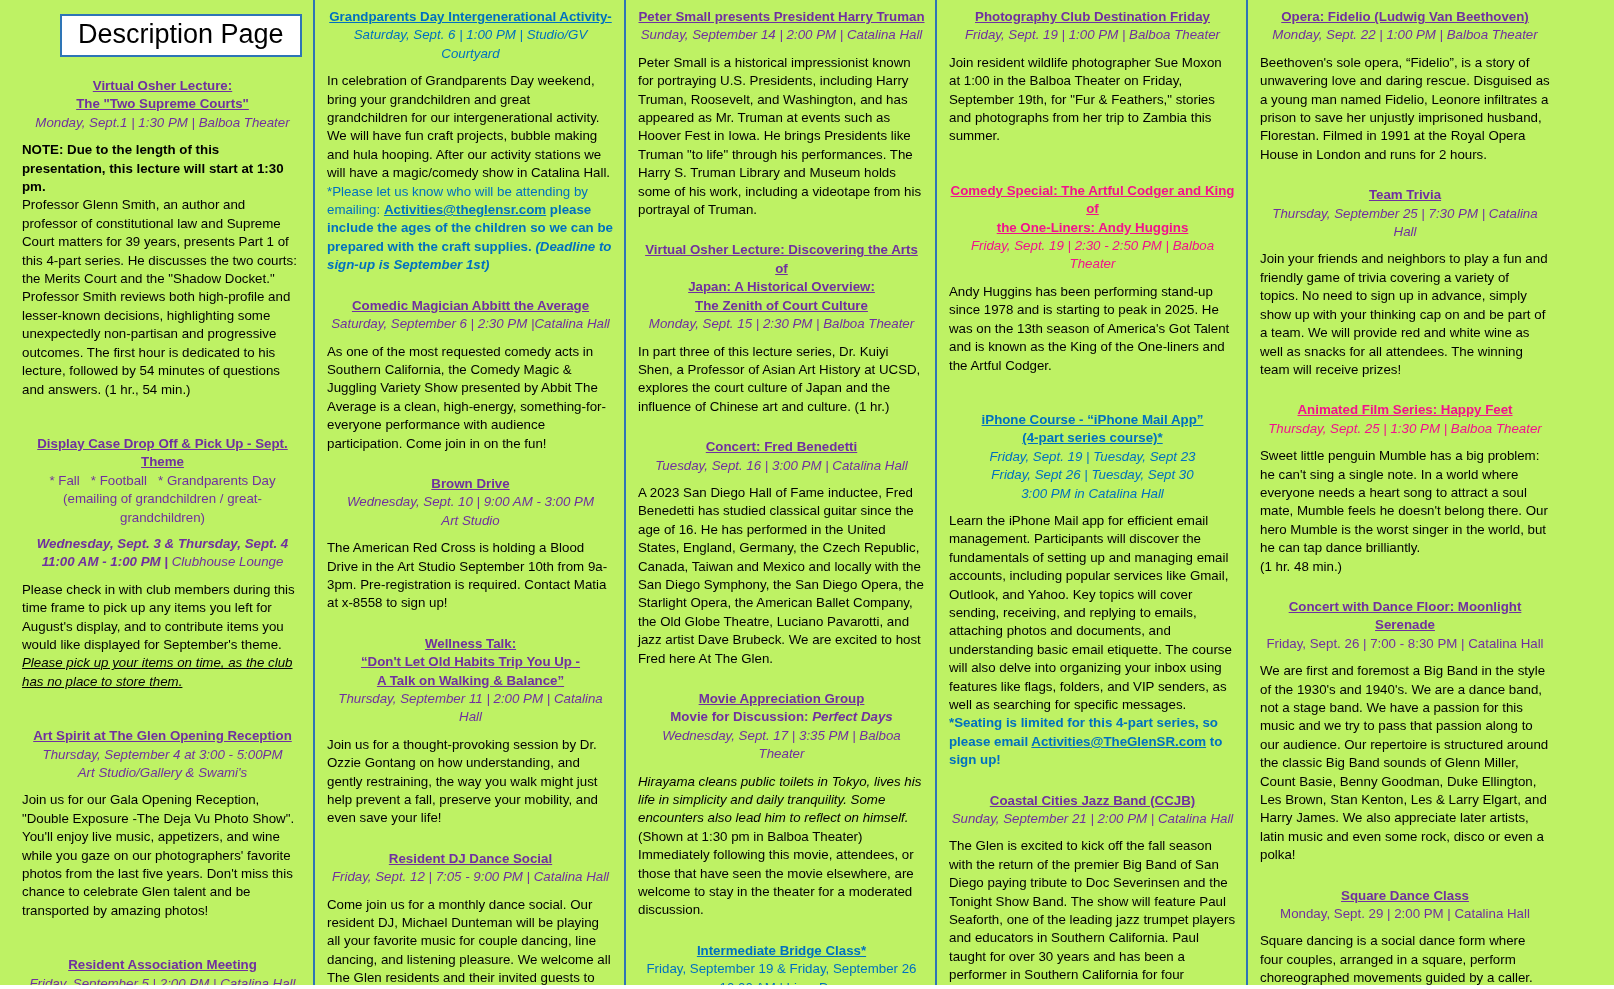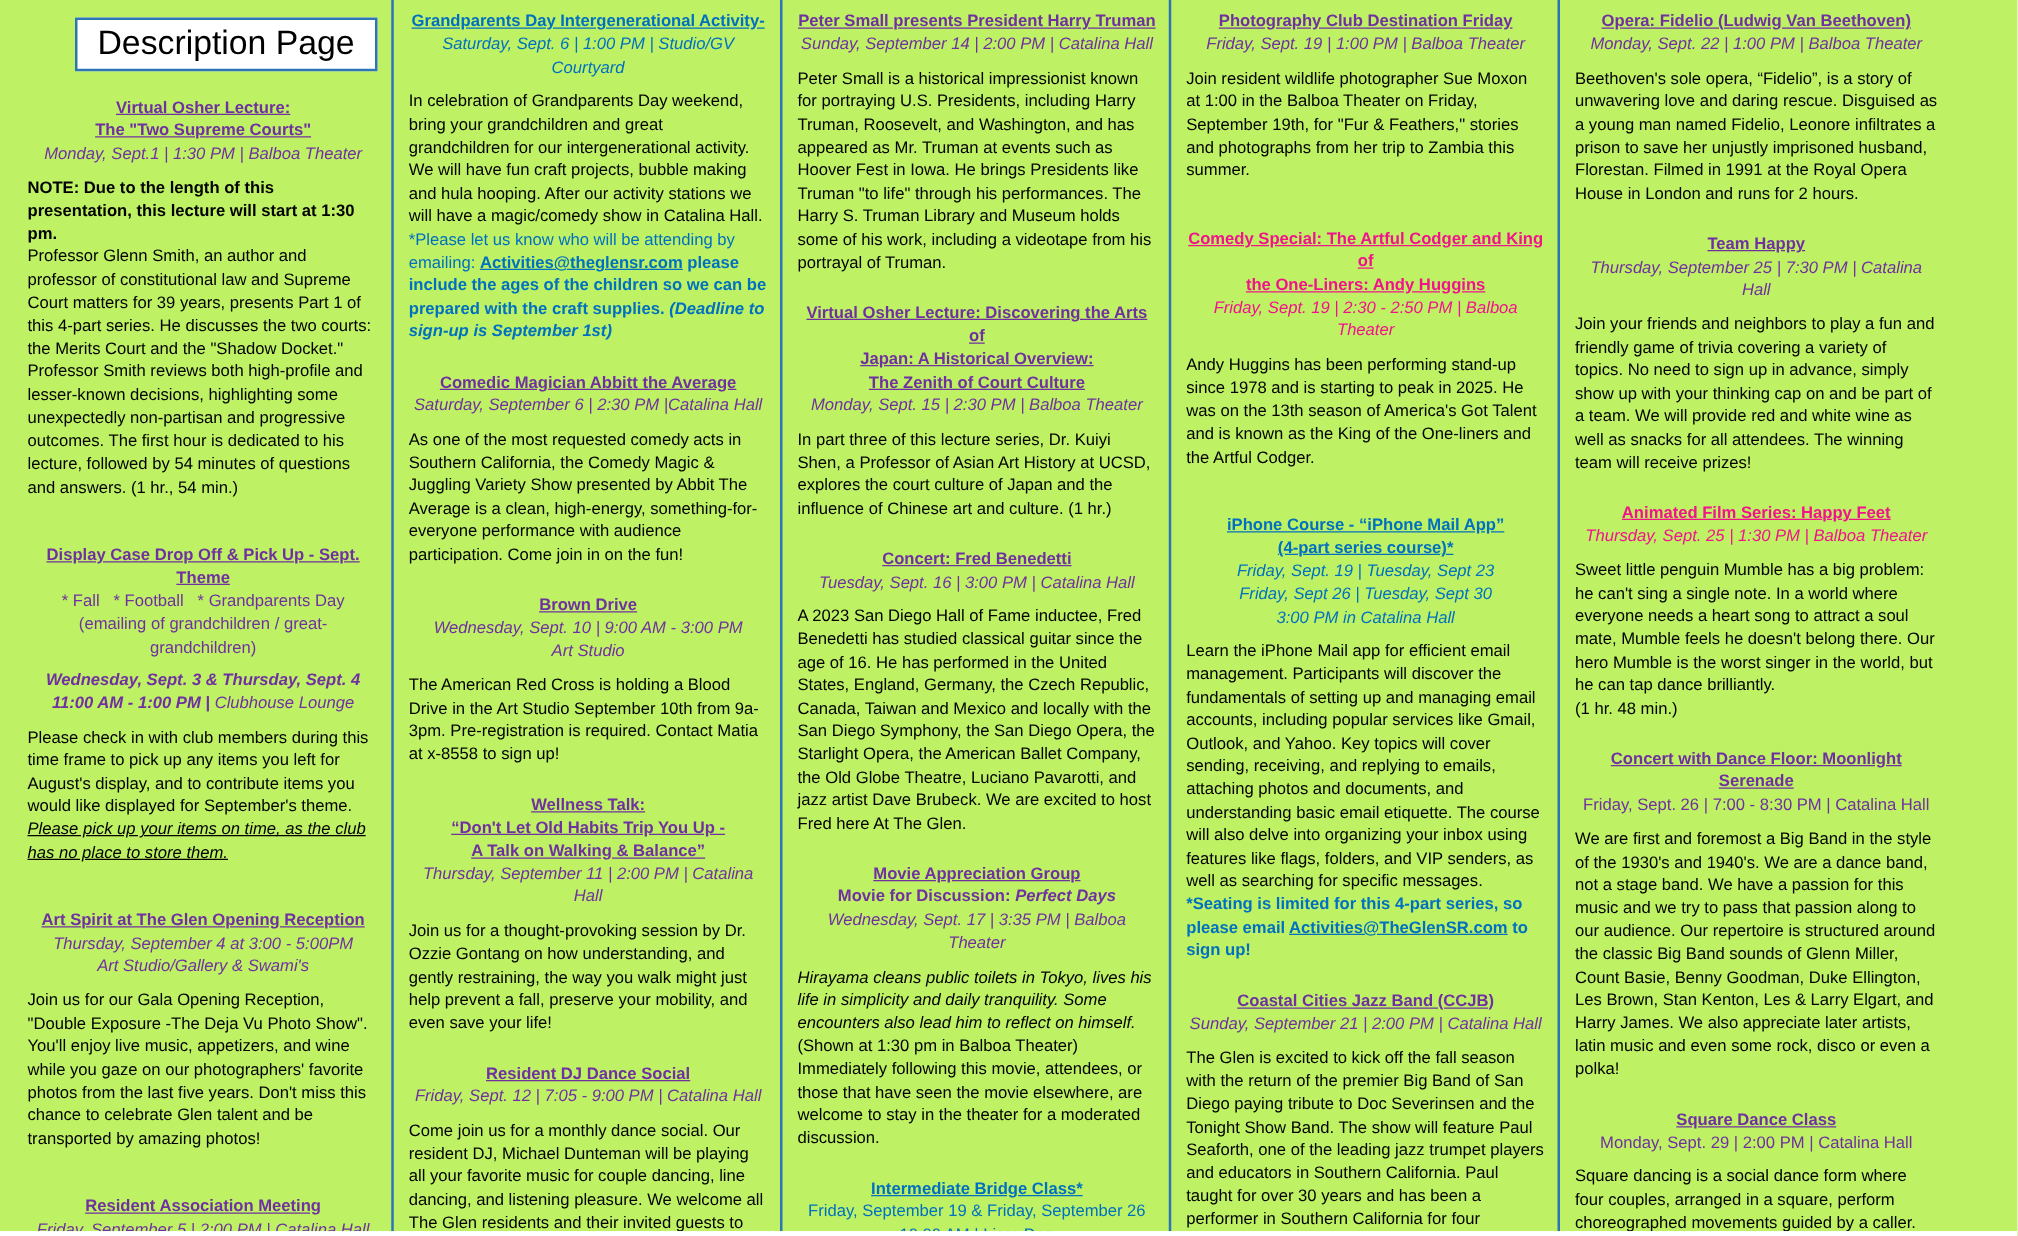--- a/index.html
+++ b/index.html
@@ -157,21 +157,21 @@
         <div class="blk body"><span class="bk">The Glen is excited to kick off the fall season with the return of the premier Big Band of San Diego paying tribute to Doc Severinsen and the Tonight Show Band. The show will feature Paul Seaforth, one of the leading jazz trumpet players and educators in Southern California. Paul taught for over 30 years and has been a performer in Southern California for four decades. He has given concerts across Europe, the UK, Israel, Honduras, and the United States, and has also had the pleasure of performing in Carnegie Hall in New York City.</span></div>
       </div>
     </div>
   <div class="col col5">
       <div class="section">
         <div class="blk c"><span class="pu">Opera: Fidelio (Ludwig Van Beethoven)</span></div>
         <div class="blk c"><span class="pi">Monday, Sept.  22 | 1:00 PM | Balboa Theater</span></div>
         <div class="blk body"><span class="bk">Beethoven's sole opera, “Fidelio”, is a story of unwavering love and daring rescue. Disguised as a young man named Fidelio, Leonore infiltrates a prison to save her unjustly imprisoned husband, Florestan. Filmed in 1991 at the Royal Opera House in London and runs for 2 hours.</span></div>
       </div>
       <div class="section">
-        <div class="blk c"><span class="pu">Team Happy</span></div>
+        <div class="blk c"><span class="pu">Team Trivia</span></div>
         <div class="blk c"><span class="pi">Thursday, September 25 | 7:30 PM | Catalina Hall</span></div>
         <div class="blk body"><span class="bk">Join your friends and neighbors to play a fun and friendly game of trivia covering a variety of topics. No need to sign up in advance, simply show up with your thinking cap on and be part of a team. We will provide red and white wine as well as snacks for all attendees. The winning team will receive prizes!</span></div>
       </div>
       <div class="section">
         <div class="blk c"><span class="ku">Animated Film Series: Happy Feet</span></div>
         <div class="blk c"><span class="ki">Thursday, Sept. 25 | 1:30 PM | Balboa Theater</span></div>
         <div class="blk body"><span class="bk">Sweet little penguin Mumble has a big problem: he can't sing a single note. In a world where everyone needs a heart song to attract a soul mate, Mumble feels he doesn't belong there. Our hero Mumble is the worst singer in the world, but he can tap dance brilliantly.</span><br><span class="bk">(1 hr. 48 min.)</span></div>
       </div>
       <div class="section">
         <div class="blk c"><span class="pu">Concert with Dance Floor: Moonlight Serenade</span></div>

